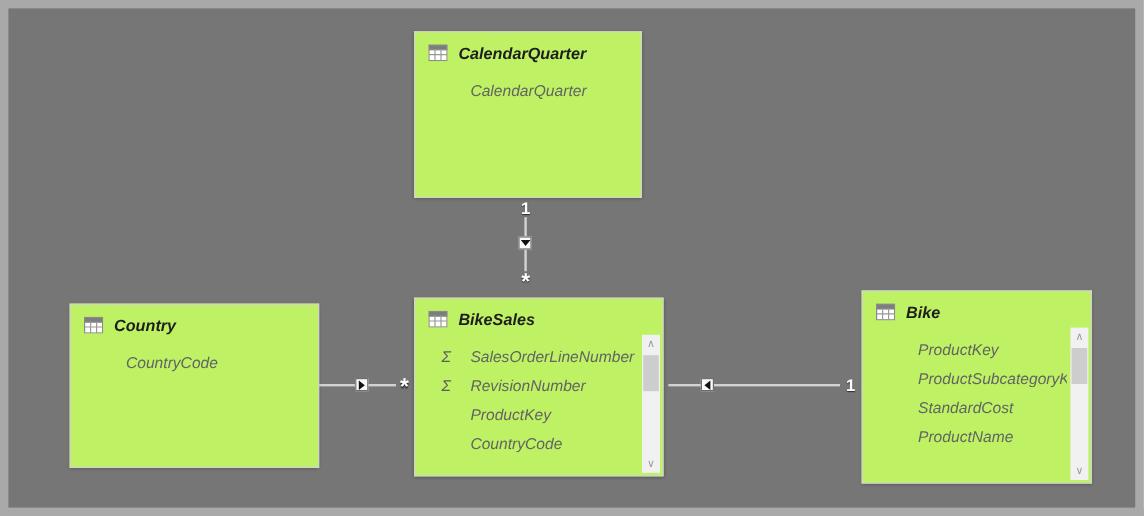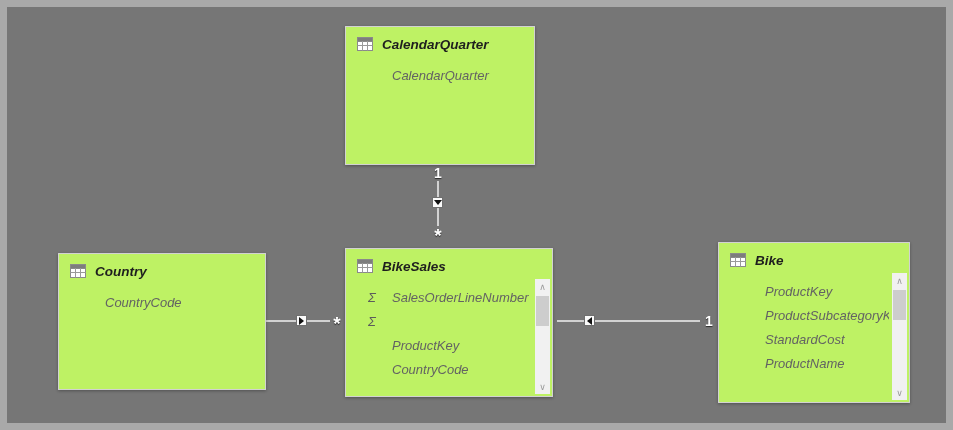--- a/index.html
+++ b/index.html
@@ -199,20 +199,21 @@
         </svg>
         <span class="table-title">BikeSales</span>
       </div>
       <div class="field-list">
         <div class="field-row">
           <span class="field-icon-slot">Σ</span>
           <span class="field-name">SalesOrderLineNumber</span>
         </div>
         <div class="field-row">
           <span class="field-icon-slot">Σ</span>
+          <span class="field-name">RevisionNumber</span>
         </div>
         <div class="field-row">
           <span class="field-icon-slot"></span>
           <span class="field-name">ProductKey</span>
         </div>
         <div class="field-row">
           <span class="field-icon-slot"></span>
           <span class="field-name">CountryCode</span>
         </div>
       </div>

